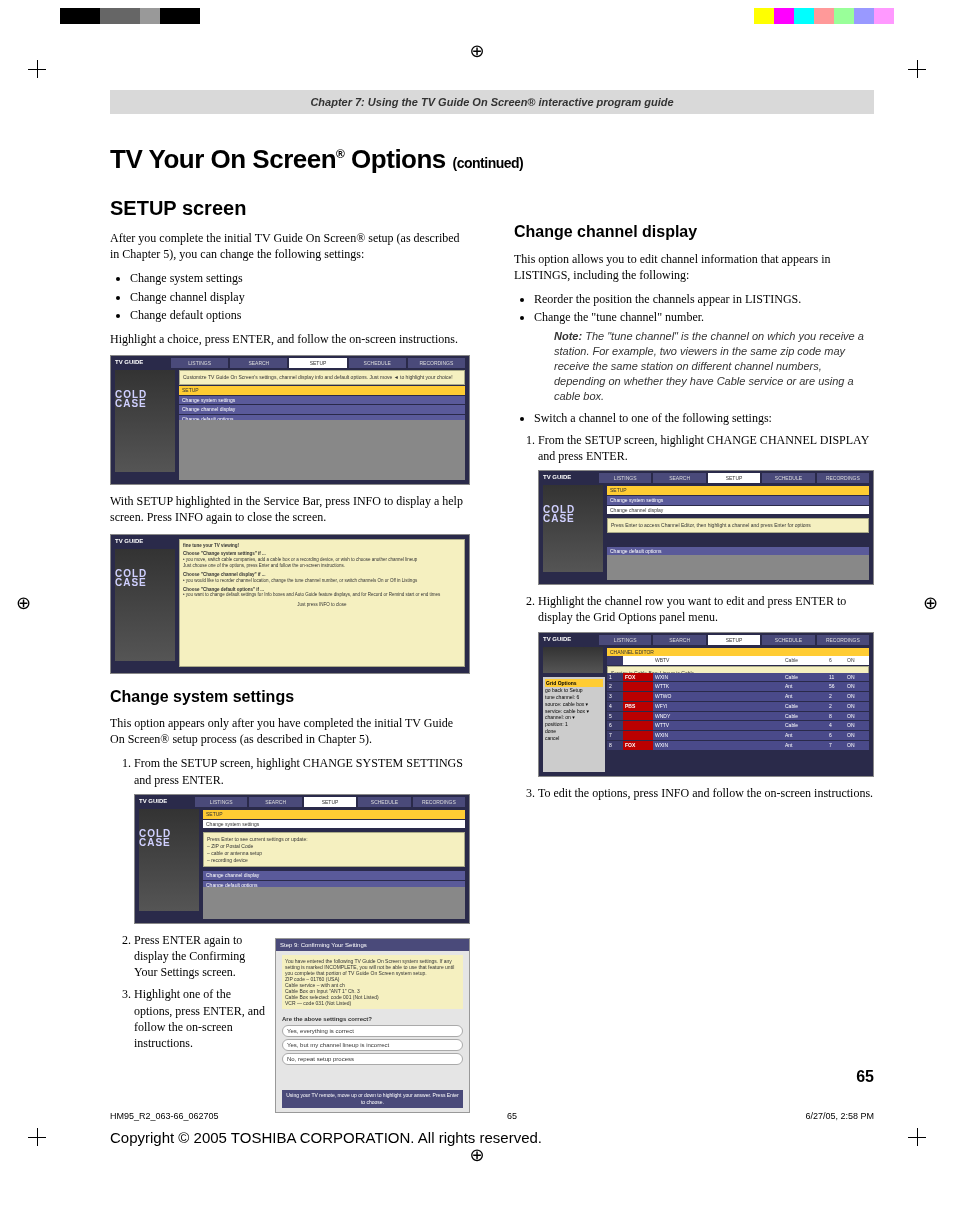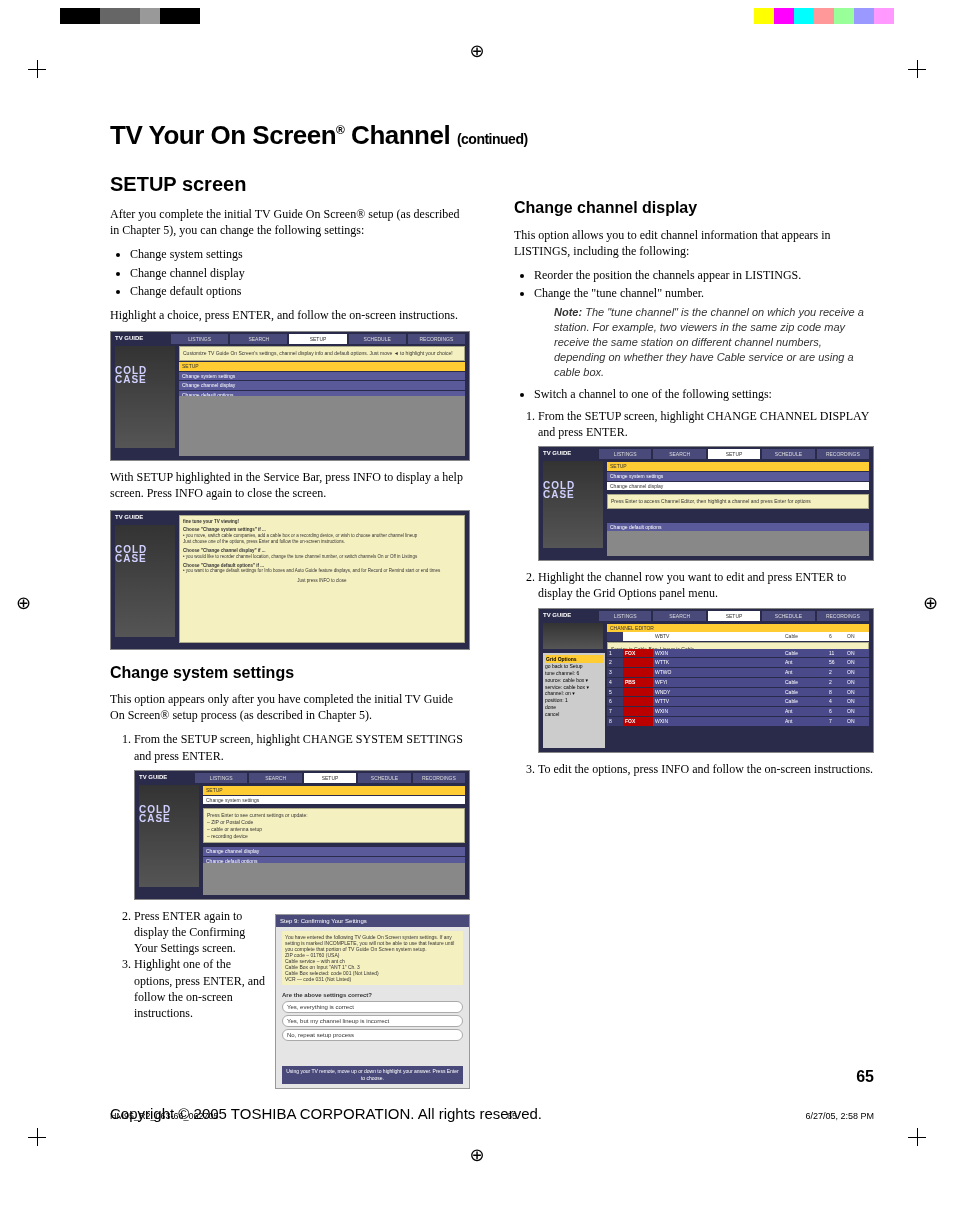--- a/index.html
+++ b/index.html
@@ -85,21 +85,21 @@
   }
   .columns {
     display: flex;
     gap: 44px;
   }
   .col { flex: 1; font-size: 12px; line-height: 1.35; }
   .col p { margin: 8px 0; }
   ul.bullets { margin: 3px 0 6px 0; padding-left: 20px; }
   ul.bullets li { margin: 2px 0; }
   ol.num { margin: 3px 0 6px 0; padding-left: 24px; }
-  ol.num li { margin: 0 0; }
+  ol.num li { margin: 6px 0; }
   ul.dash { list-style: none; margin: 2px 0 4px 0; padding-left: 30px; }
   ul.dash li::before { content: "– "; }
   ul.dash li { margin: 2px 0; }
   .note {
     font-family: Arial, Helvetica, sans-serif;
     font-style: italic;
     font-size: 11px;
     color: #333;
     margin: 4px 0 6px 20px;
   }
@@ -204,23 +204,24 @@
   </div>
   <div class="reg-side reg-left">⊕</div>
   <div class="reg-side reg-right">⊕</div>
   <div class="reg-bottom">⊕</div>
   <div class="crop crop-tl"></div>
   <div class="crop crop-tr"></div>
   <div class="crop crop-bl"></div>
   <div class="crop crop-br"></div>
 
   <div class="content">
+    <div class="chapter-banner">Chapter 7: Using the TV Guide On Screen® interactive program guide</div>
 
     <h1 class="main">
-      <span>TV Your On Screen</span><sup>®</sup><span> Channel </span><span class="cont">(continued)</span>
+      <span>TV Your On Screen</span><sup>®</sup><span> Options </span><span class="cont">(continued)</span>
     </h1>
 
     <div class="columns">
 
       <div class="col">
         <h2 class="section">SETUP screen</h2>
         <p>After you complete the initial TV Guide On Screen® setup (as described in Chapter 5), you can change the following settings:</p>
         <ul class="bullets">
           <li>Change system settings</li>
           <li>Change channel display</li>

